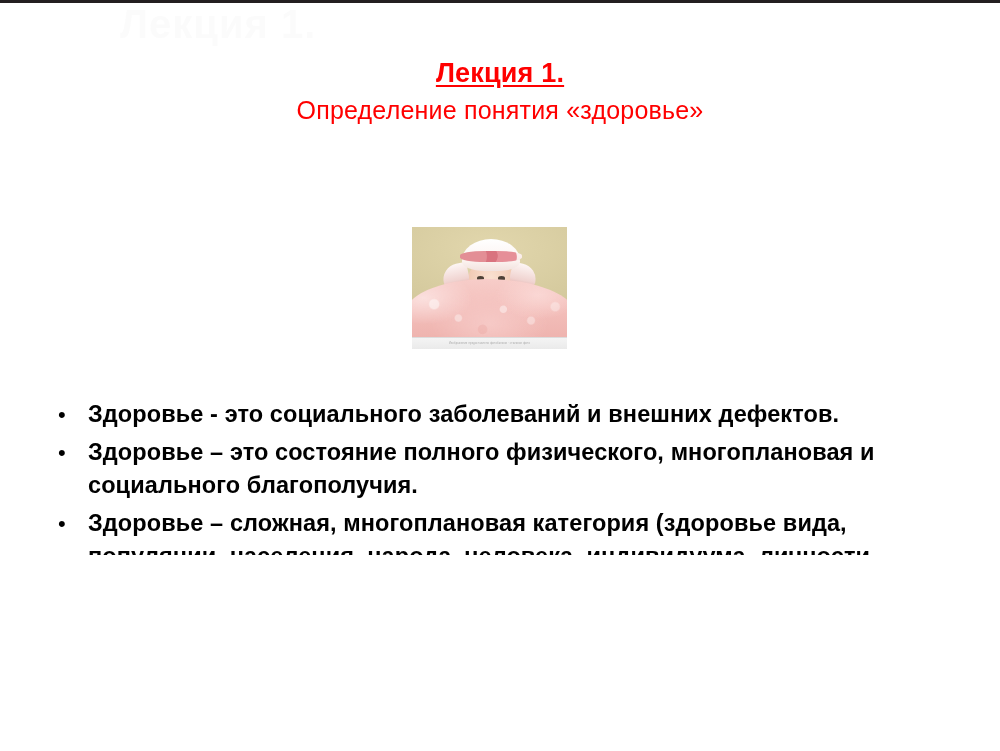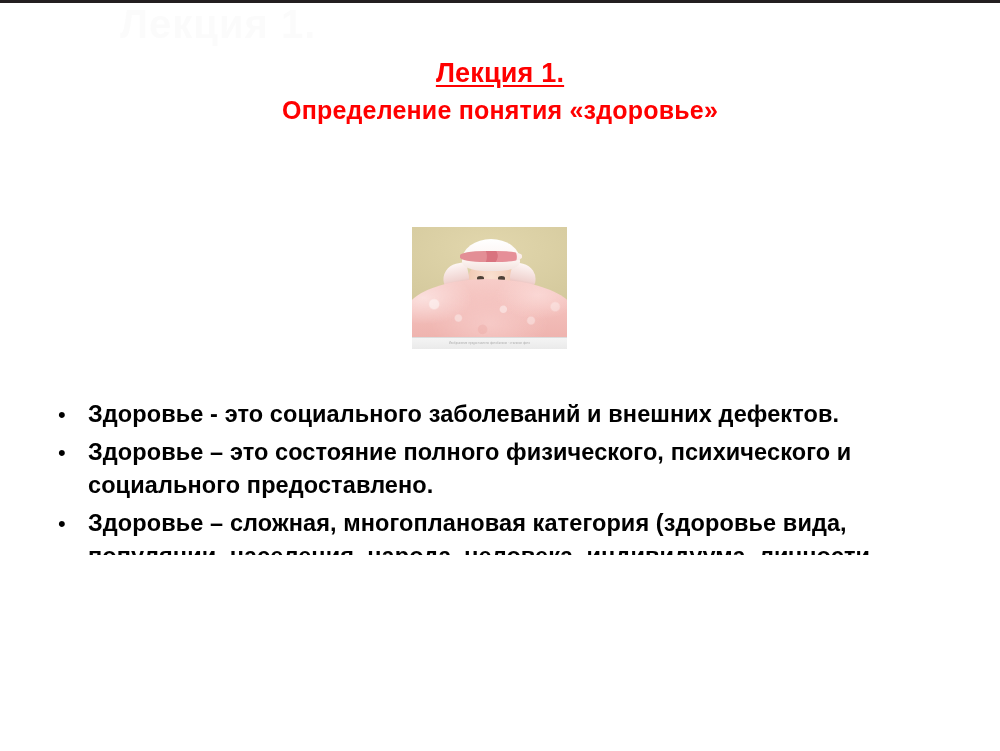--- a/index.html
+++ b/index.html
@@ -64,21 +64,21 @@
     color: #FF0000;
     text-decoration: underline;
     text-underline-offset: 3px;
     line-height: 1.18;
     letter-spacing: 0.2px;
   }
 
   .title-sub {
     margin-top: 5px;
     font-size: 25px;
-    font-weight: bold;
+    font-weight: normal;
     color: #FF0000;
     line-height: 1.2;
     letter-spacing: 0.2px;
   }
 
   
   .photo {
     position: absolute;
     left: 412px;
     top: 227px;
@@ -340,21 +340,21 @@
 
   <div class="bullets">
 
     <div class="bullet-row">
       <div class="bullet-dot">•</div>
       <div class="bullet-text"><span>Здоровье  - это  социального заболеваний и внешних дефектов.</span><span class="thin"></span></div>
     </div>
 
     <div class="bullet-row">
       <div class="bullet-dot">•</div>
-      <div class="bullet-text"><span>Здоровье – это состояние полного физического, психического и социального предоставлено.</span><span class="thin"></span></div>
+      <div class="bullet-text"><span>Здоровье – это состояние полного физического, многоплановая и социального благополучия.</span><span class="thin"></span></div>
     </div>
 
     <div class="bullet-row">
       <div class="bullet-dot">•</div>
       <div class="bullet-text"><span>Здоровье – сложная, многоплановая категория (здоровье вида, популяции, населения, народа, человека, индивидуума, личности, семьи</span><span class="thin">).</span></div>
     </div>
 
   </div>
 
 </div>

